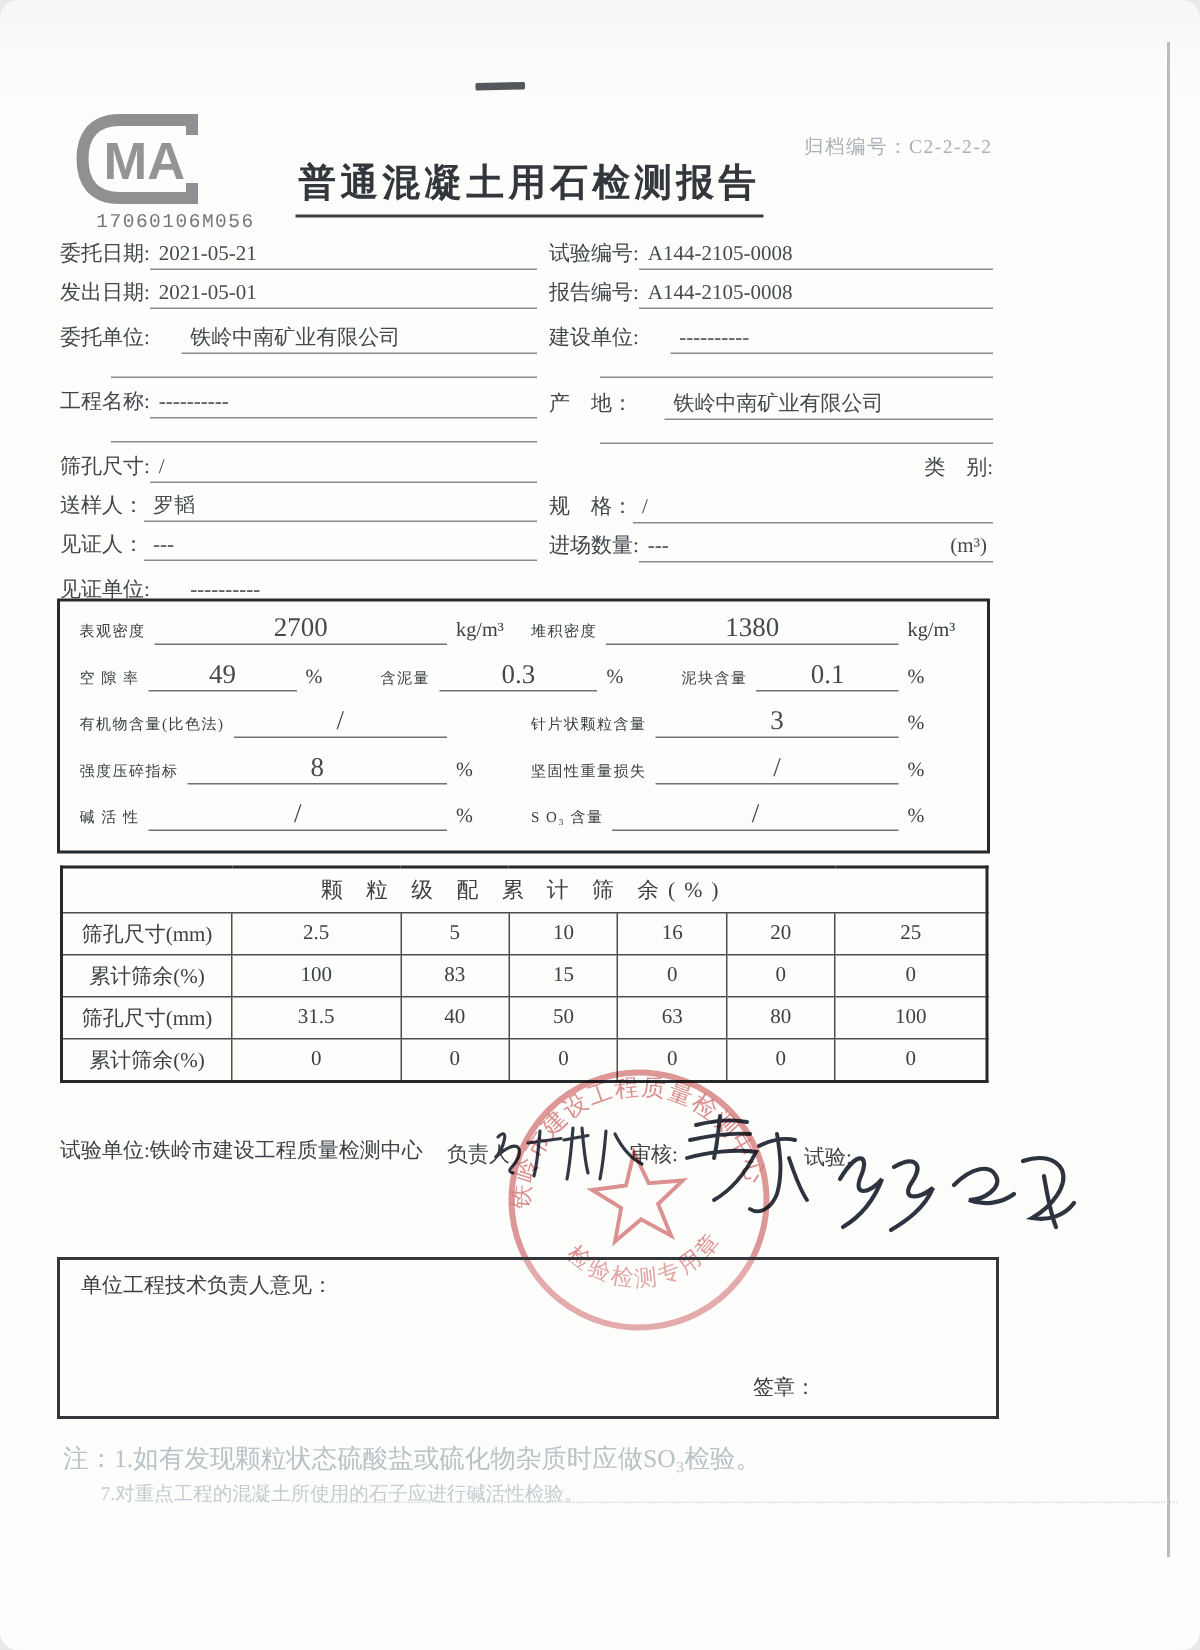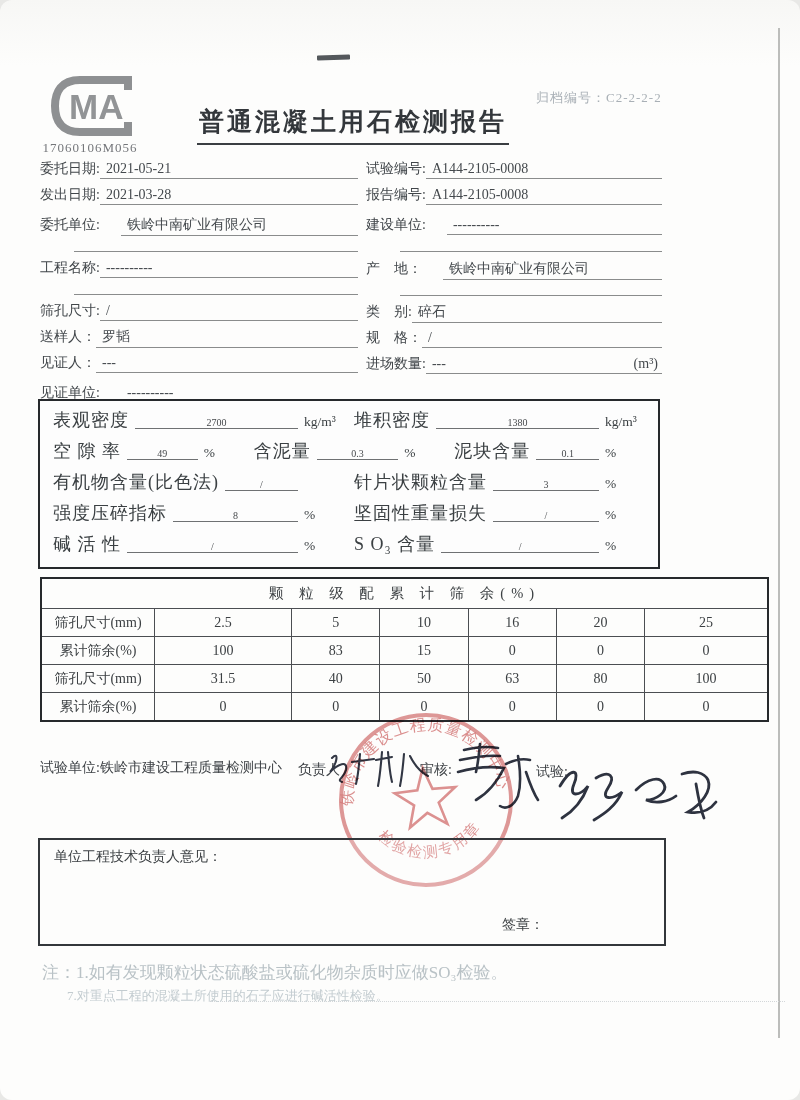--- a/index.html
+++ b/index.html
@@ -13,22 +13,22 @@
     background:linear-gradient(180deg,#f7f7f5 0%,#fdfdfc 6%,#fdfdfc 100%);
     color:#3d4144;
     border-radius:12px;
   }
   .edge-line{position:absolute;left:778px;top:28px;width:2px;height:1010px;background:#bcbdbb;}
   .top-mark{position:absolute;left:317px;top:55px;width:33px;height:5px;background:#54585c;border-radius:1px;transform:rotate(-1.5deg);}
   .bottom-dots{position:absolute;left:210px;top:1001px;width:575px;border-top:1px dotted #d3d7d9;}
 
   
   .cma{position:absolute;left:48px;top:68px;}
-  .cma-num{position:absolute;left:20px;top:140px;width:140px;text-align:center;
-    font-family:Liberation Serif, serif;
+  .cma-num{position:absolute;left:47px;top:140px;width:140px;text-align:center;
+    font-family:Liberation Mono, monospace;
     font-size:13px;color:#74767a;letter-spacing:1px;}
   .title{position:absolute;left:197px;top:105px;font-size:25px;font-weight:bold;
     letter-spacing:3px;color:#33373b;border-bottom:2px solid #3a3e42;padding:0 2px 5px 2px;}
   .archive{position:absolute;left:536px;top:89px;font-size:13px;color:#a9b0b6;letter-spacing:1px;}
 
   
   .col{position:absolute;font-size:14px;}
   .col-left{left:40px;top:160px;width:318px;}
   .col-right{left:366px;top:160px;width:296px;}
   .field{display:flex;align-items:baseline;height:22px;margin-bottom:4px;justify-content:flex-end;}
@@ -38,26 +38,26 @@
     display:flex;justify-content:space-between;white-space:pre;}
   .fval.noline{border-bottom:none;}
   .extra-underline{border-bottom:1px solid #8a8c8c;height:0;margin:13px 0 7px 34px;}
 
   
   .props-box{position:absolute;left:38px;top:399px;width:622px;height:170px;
     border:2px solid #26292c;box-sizing:border-box;padding:7px 13px 5px 13px;
     display:flex;flex-direction:column;justify-content:space-between;background:rgba(255,255,255,.25);}
   .props-row{display:flex;align-items:baseline;gap:10px;height:30px;}
   .seg{display:flex;flex:1;align-items:baseline;}
-  .plabel{white-space:pre;font-size:18px;letter-spacing:1px;color:#3b4043;}
-  .pval{flex:1;border-bottom:1px solid #6f7173;text-align:center;font-size:10px;margin:0 6px;color:#46494c;}
+  .plabel{white-space:pre;font-size:10px;letter-spacing:1px;color:#3b4043;}
+  .pval{flex:1;border-bottom:1px solid #6f7173;text-align:center;font-size:18px;margin:0 6px;color:#46494c;}
   .punit{min-width:40px;font-size:13.5px;color:#3b4043;}
 
   
-  .sieve{position:absolute;left:40px;top:577px;width:729px;border-collapse:collapse;
+  .sieve{position:absolute;left:40px;top:577px;width:619px;border-collapse:collapse;
     font-size:14px;color:#3c4043;background:rgba(255,255,255,.2);}
   .sieve td{border:1px solid #4b4e52;text-align:center;height:25px;padding:1px 2px;}
   .sieve{border:2px solid #26292c;}
   .sieve .t-title{letter-spacing:6px;height:27px;font-size:14.5px;}
   .sieve .rowhead{width:108px;}
   .sieve .concl-label{letter-spacing:2px;}
   .sieve .concl-text{text-align:left;padding:5px 10px;line-height:1.55;height:52px;}
 
   
   .sig-unit{position:absolute;left:40px;top:759px;width:254px;font-size:14px;line-height:1.35;color:#3e4246;}
@@ -106,21 +106,21 @@
 
   <div class="archive"><span>归档编号：</span><span>C2-2-2-2</span></div>
 
   <div class="col col-left" id="col-left">
       <div class="field">
         <span class="flabel">委托日期:</span>
         <span class="fval"><span>2021-05-21</span></span>
       </div>
       <div class="field">
         <span class="flabel">发出日期:</span>
-        <span class="fval"><span>2021-03-28</span></span>
+        <span class="fval"><span>2021-05-01</span></span>
       </div>
       <div class="field gap">
         <span class="flabel">委托单位:</span>
         <span class="fval"><span>铁岭中南矿业有限公司</span></span>
       </div>
       <div class="extra-underline"></div>
       <div class="field">
         <span class="flabel">工程名称:</span>
         <span class="fval"><span>----------</span></span>
       </div>
@@ -156,21 +156,20 @@
         <span class="fval"><span>----------</span></span>
       </div>
       <div class="extra-underline"></div>
       <div class="field gap">
         <span class="flabel">产　地：</span>
         <span class="fval"><span>铁岭中南矿业有限公司</span></span>
       </div>
       <div class="extra-underline"></div>
       <div class="field">
         <span class="flabel">类　别:</span>
-        <span class="fval"><span>碎石</span></span>
       </div>
       <div class="field">
         <span class="flabel">规　格：</span>
         <span class="fval"><span>/</span></span>
       </div>
       <div class="field">
         <span class="flabel">进场数量:</span>
         <span class="fval"><span>---</span><span class="funit">(m³)</span></span>
       </div>
     </div>

